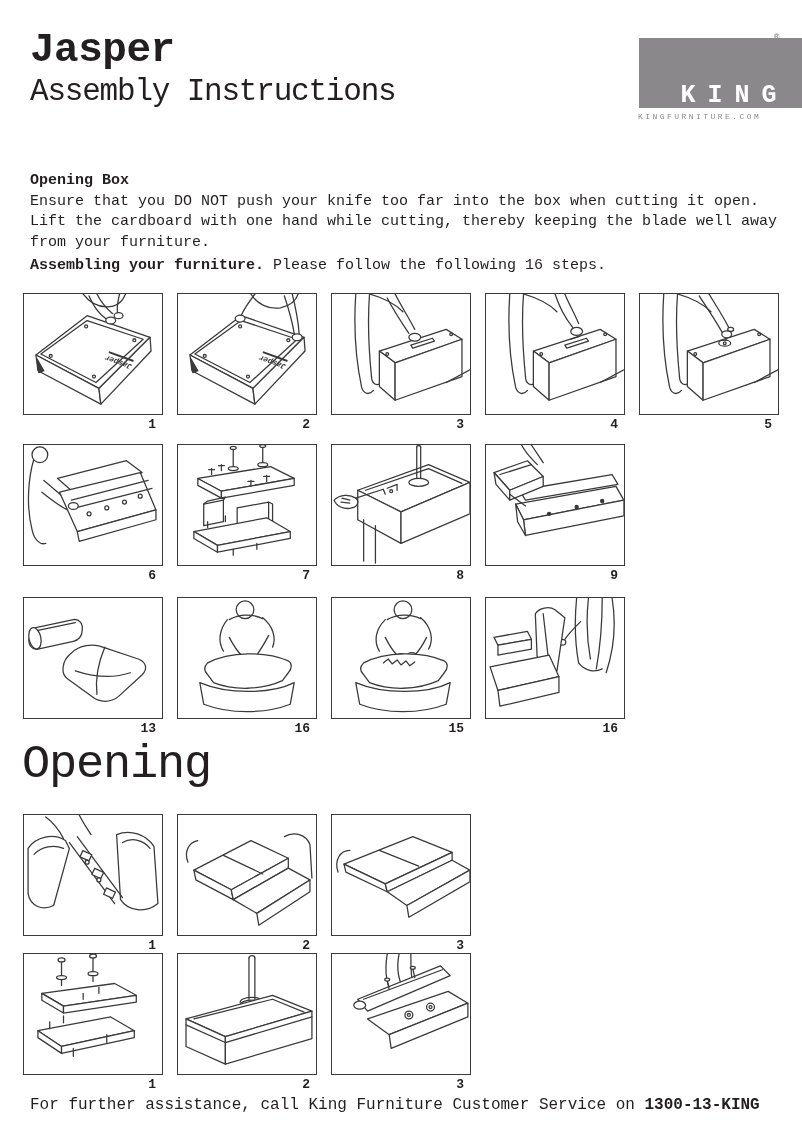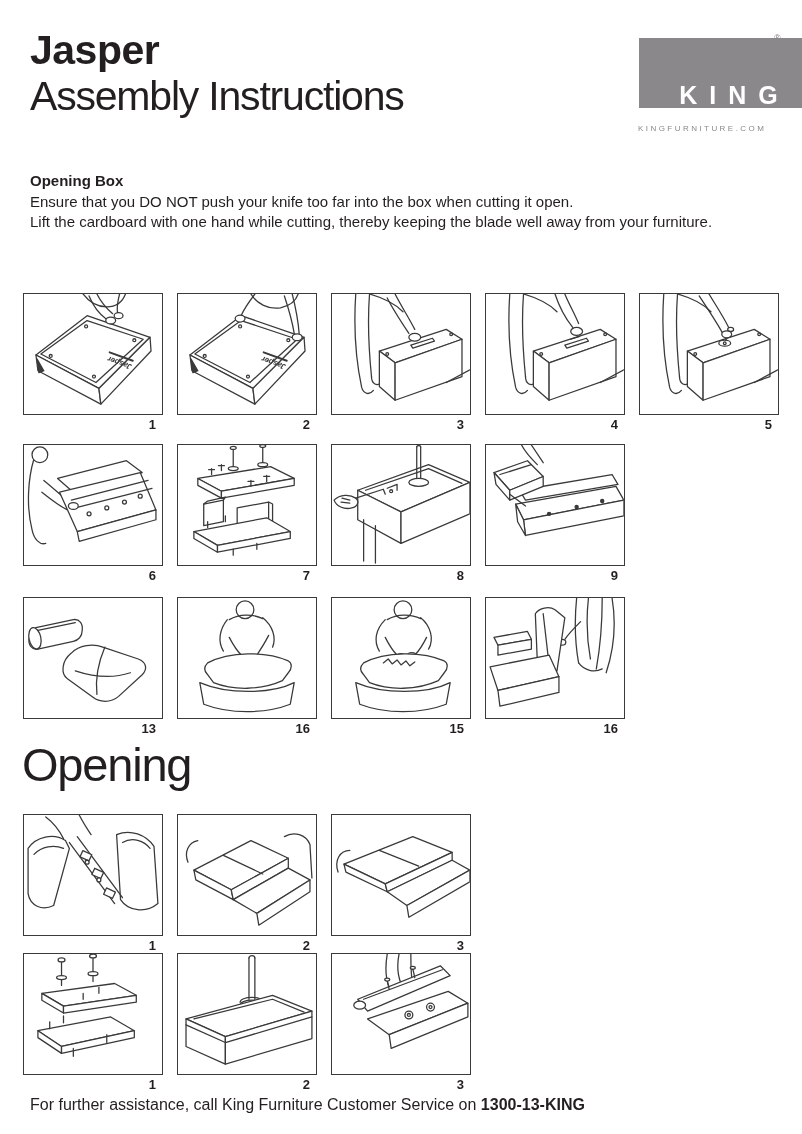--- a/index.html
+++ b/index.html
@@ -1,26 +1,26 @@
 <!DOCTYPE html>
 <html><head>
 <meta charset="utf-8">
 <style>
   html,body{margin:0;padding:0;background:#fff;}
   .page{
     position:relative;width:802px;height:1134px;background:#ffffff;overflow:hidden;
-    font-family:Liberation Sans, sans-serif;color:#231f20;
+    font-family:Liberation Mono, monospace;color:#231f20;
   }
   .h1{position:absolute;left:30px;top:30px;font-size:41px;font-weight:bold;letter-spacing:-0.5px;line-height:1;}
-  .h2{position:absolute;left:30px;top:76px;font-size:41px;font-weight:normal;letter-spacing:-1.2px;line-height:1;}
+  .h2{position:absolute;left:30px;top:76px;font-size:31px;font-weight:normal;letter-spacing:-1.2px;line-height:1;}
   .logo-box{position:absolute;left:639px;top:38px;width:131px;height:70px;background:#8a888b;padding-left:48px;}
   .logo-word{position:absolute;left:0;right:-12px;bottom:0px;text-align:center;color:#ffffff;
     font-weight:bold;font-size:25px;letter-spacing:12px;line-height:1;}
   .reg-mark{position:absolute;left:774px;top:33px;font-size:9px;color:#8a888b;}
-  .logo-url{position:absolute;left:638px;top:124px;font-size:8px;letter-spacing:2.45px;color:#8a888b;white-space:nowrap;}
+  .logo-url{position:absolute;left:638px;top:112px;font-size:8px;letter-spacing:2.45px;color:#8a888b;white-space:nowrap;}
   .copy{position:absolute;left:30px;font-size:15px;line-height:20.5px;}
   .copy .head{font-weight:bold;}
   #opening{top:171px;width:760px;}
   #assembling{top:256px;width:760px;}
   .row{position:absolute;left:23px;display:flex;gap:14px;}
   #row1{top:293px;} #row2{top:444px;} #row3{top:597px;}
   #frow1{top:814px;} #frow2{top:953px;}
   .cell{width:140px;}
   .fig{width:140px;height:122px;border:1px solid #3a3a3a;box-sizing:border-box;background:#fff;}
   .fig svg{display:block;width:138px;height:120px;}
@@ -358,20 +358,23 @@
   </div>
   <div class="reg-mark">®</div>
   <div class="logo-url">KINGFURNITURE.COM</div>
 
   <div class="copy" id="opening">
     <span class="head" style="display:block">Opening Box</span>
     <span style="display:block">Ensure that you DO NOT push your knife too far into the box when cutting it open.</span>
     <span style="display:block">Lift the cardboard with one hand while cutting, thereby keeping the blade well away from your furniture.</span>
   </div>
 
+  <div class="copy" id="assembling">
+    <span class="head">Assembling your furniture.</span><span> Please follow the following 16 steps.</span>
+  </div>
 
   <div class="row" id="row1">
       <div class="cell">
         <div class="fig">
           <svg viewBox="0 0 140 122">
             <use href="#art-box-lid-a"></use>
           </svg>
         </div>
         <div class="num">1</div>
       </div>

